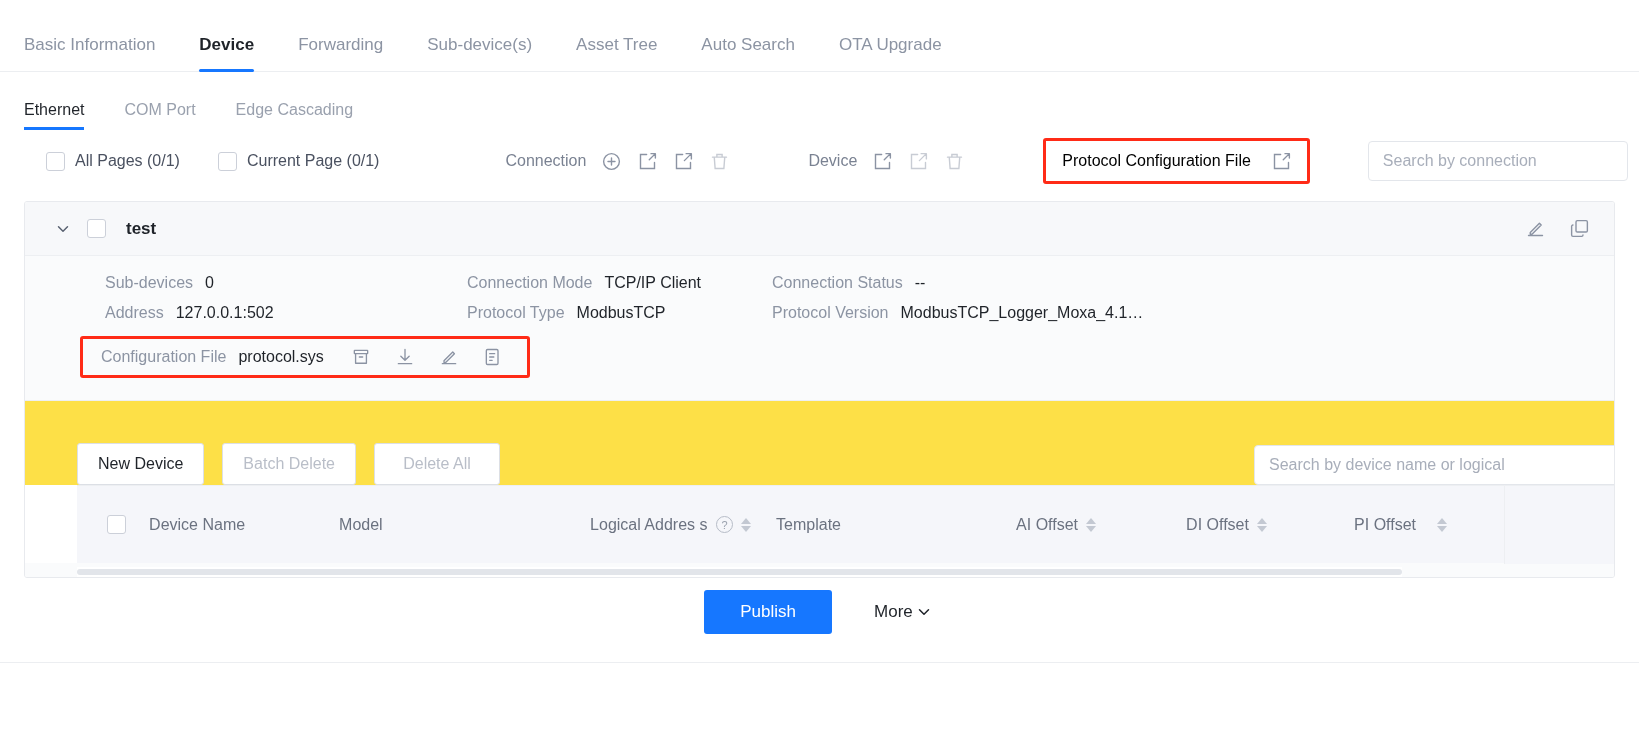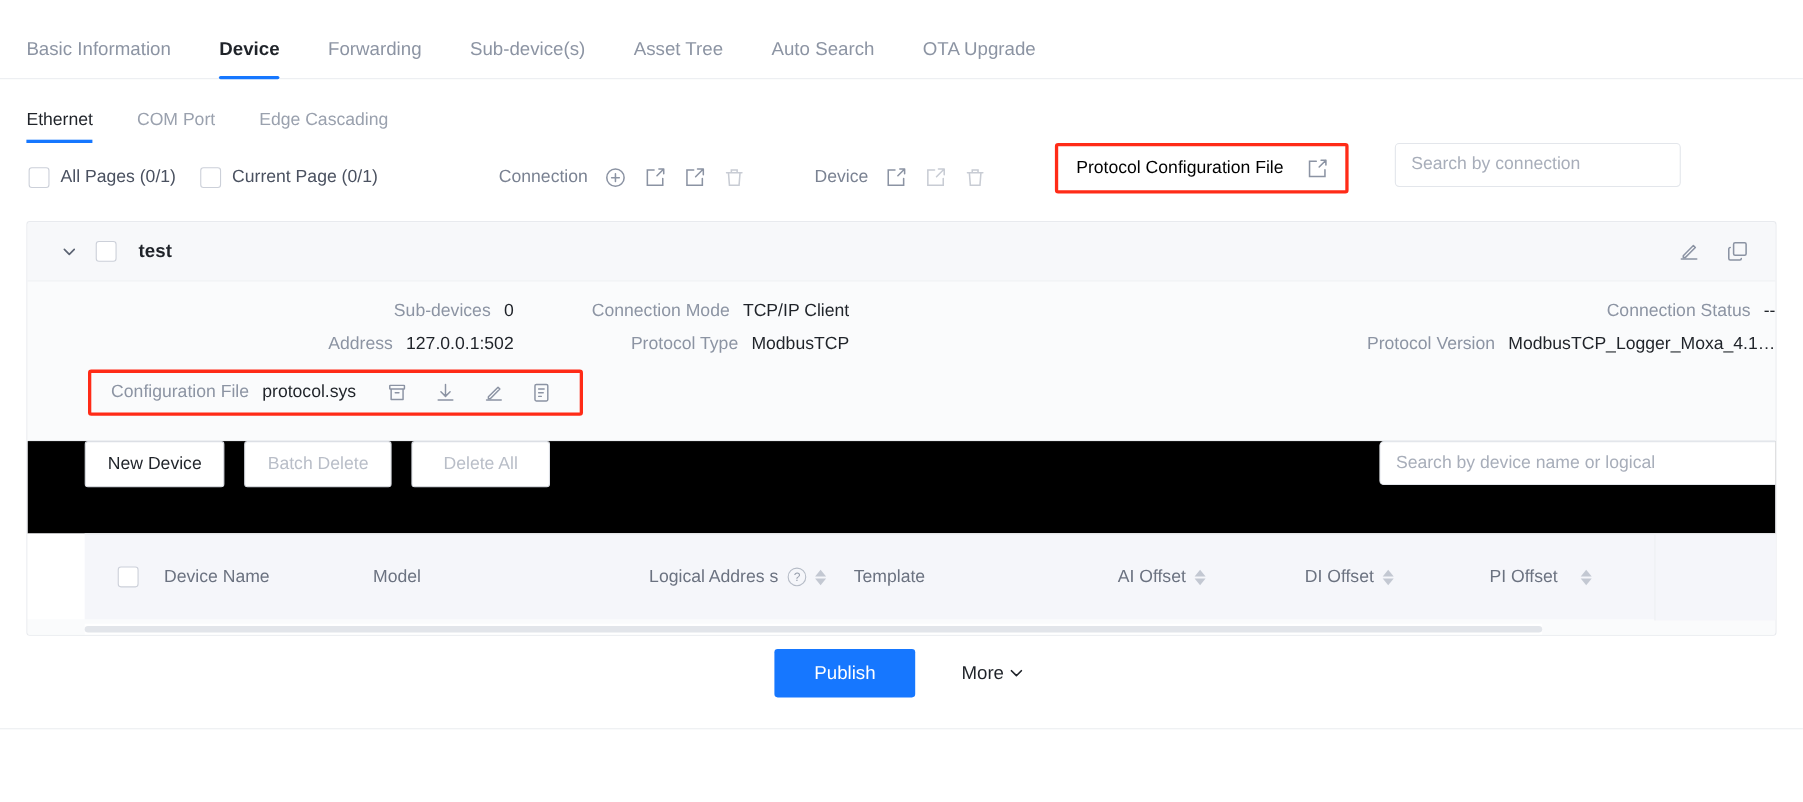--- a/index.html
+++ b/index.html
@@ -66,22 +66,24 @@
     position: absolute;
     left: 0; right: 20px; bottom: 0;
     height: 3px;
     background: #1677ff;
   }
 
   
   .toolbar {
     height: 62px;
     display: flex;
+    align-items: center;
     padding-left: 26px;
-    gap: 0;
+    gap: 16px;
+    margin-left: 20px;
   }
   .cb {
     width: 19px; height: 19px;
     border: 1px solid #ccd0d9;
     border-radius: 3px;
     background: #fff;
     display: inline-block;
     flex: 0 0 auto;
     cursor: pointer;
   }
@@ -147,21 +149,20 @@
   .card-title { font-size: 17px; font-weight: 700; color:#1f2329; margin-left: 20px; }
   .card-head-actions { margin-left:auto; display:flex; align-items:center; gap: 22px; }
 
   .card-body { background: #fafbfc; padding: 18px 0 0 0; }
   .detail-grid {
     display: grid;
     grid-template-columns: 362px 305px auto;
     row-gap: 12px;
     padding: 0 0 0 80px;
     font-size: 16px;
-    text-align: right;
   }
   .dk { color: #8c94a3; }
   .dv { color: #1f2329; }
   .dcell { white-space: nowrap; }
   .dcell .dk { margin-right: 12px; }
 
   .cfgrow {
     margin: 14px 0 0 55px;
     padding: 7px 16px 7px 18px;
     display: inline-flex;
@@ -171,24 +172,24 @@
   }
   .cfgrow .dk { font-size: 16px; }
   .cfg-icons { display:flex; align-items:center; gap: 22px; margin-left: 26px; }
 
   .divider { height: 1px; background: #edeff2; margin-top: 22px; }
 
   
   .devbar {
     height: 84px;
     display: flex;
-    align-items: flex-start;
+    align-items: flex-end;
     padding: 0 0 0 52px;
     gap: 18px;
-    background:#000000;
+    background:#fde047;
   }
   .btn {
     height: 42px;
     min-width: 126px;
     padding: 0 20px;
     border: 1px solid #dcdfe5;
     border-radius: 3px;
     background: #fff;
     font-size: 16px;
     color: #1f2329;

